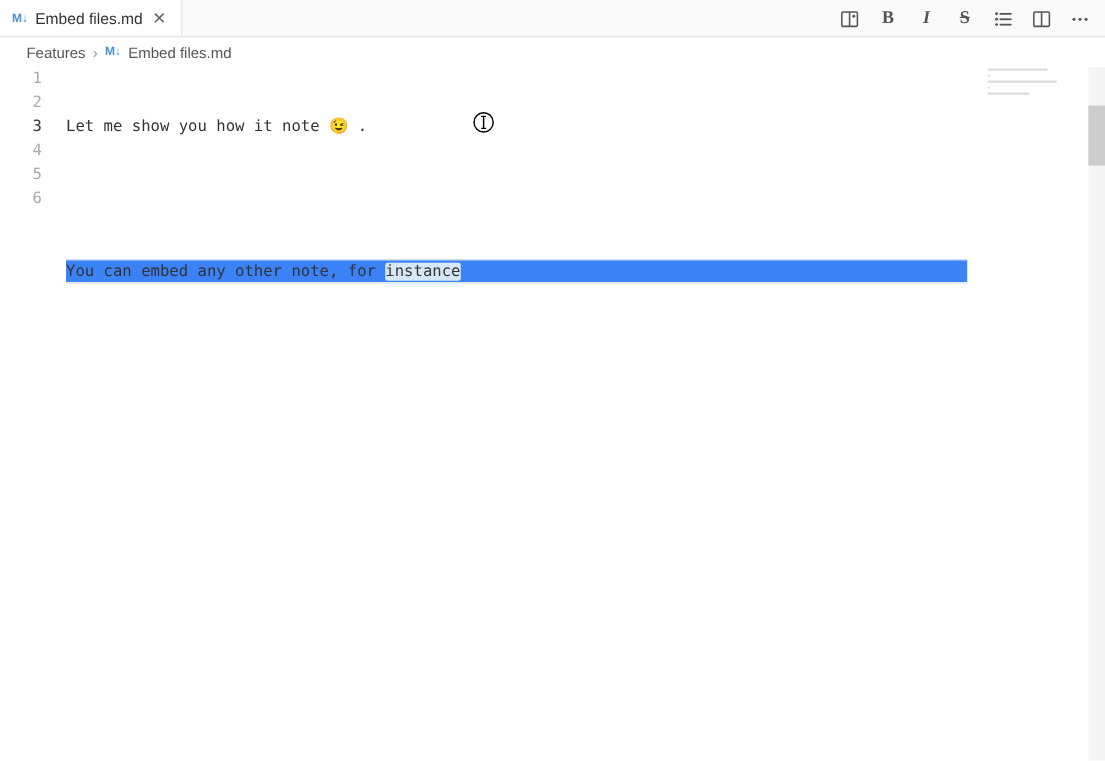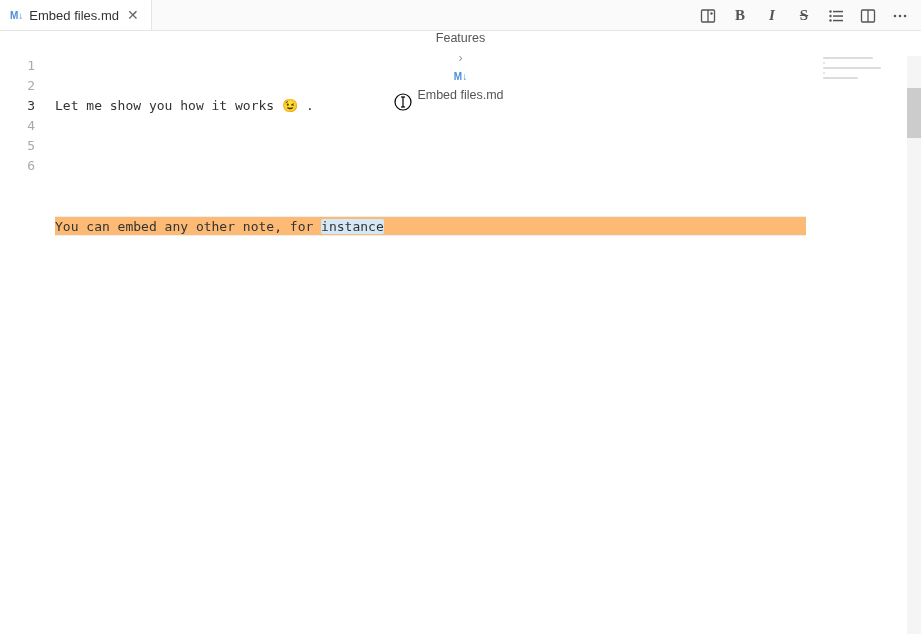--- a/index.html
+++ b/index.html
@@ -61,25 +61,24 @@
       cursor: pointer;
       color: #555;
     }
     .bold-b { font-weight: 900; font-size: 15px; font-family: serif; }
     .italic-i { font-style: italic; font-weight: 900; font-size: 15px; font-family: serif; }
     .strike-s { text-decoration: line-through; font-weight: 900; font-size: 15px; font-family: serif; }
     .breadcrumb {
       height: 25px;
       display: flex;
       align-items: center;
-      padding: 0 9px;
+      padding: 0 22px;
       gap: 6px;
       font-size: 12.5px;
       color: #555;
-      flex-direction: column;
     }
     .breadcrumb-sep {
       color: #999;
     }
     .editor {
       display: flex;
       font-family: "SF Mono", Consolas, Menlo, monospace;
       font-size: 13px;
       line-height: 20px;
       position: relative;
@@ -94,21 +93,21 @@
     }
     .gutter .cur { color: #333; }
     .code {
       flex: 1;
       white-space: pre;
     }
     .line {
       height: 20px;
     }
     .line.current {
-      background: #fdba74;
+      background: #3b82f6;
       border-top: 1px solid #eee;
       border-bottom: 1px solid #eee;
       margin-right: 115px;
     }
     .highlight-word {
       background: #d6e8f5;
       border-radius: 2px;
     }
     .minimap {
       position: absolute;
@@ -203,21 +202,21 @@
 <div class="editor">
   <div class="gutter">
     <div class="line">1</div>
     <div class="line">2</div>
     <div class="line cur">3</div>
     <div class="line">4</div>
     <div class="line">5</div>
     <div class="line">6</div>
   </div>
   <div class="code">
-    <div class="line">Let me show you how it works 😉 .</div>
+    <div class="line">Let me show you how it note 😉 .</div>
     <div class="line"></div>
     <div class="line current"><span>You can embed any other note, for </span><span class="highlight-word">instance</span></div>
     <div class="line"></div>
     <div class="line"></div>
   </div>
 </div>
 
 <div class="minimap">
   <div class="minimap-line" style="width:50px"></div>
   <div class="minimap-line" style="width:2px"></div>

